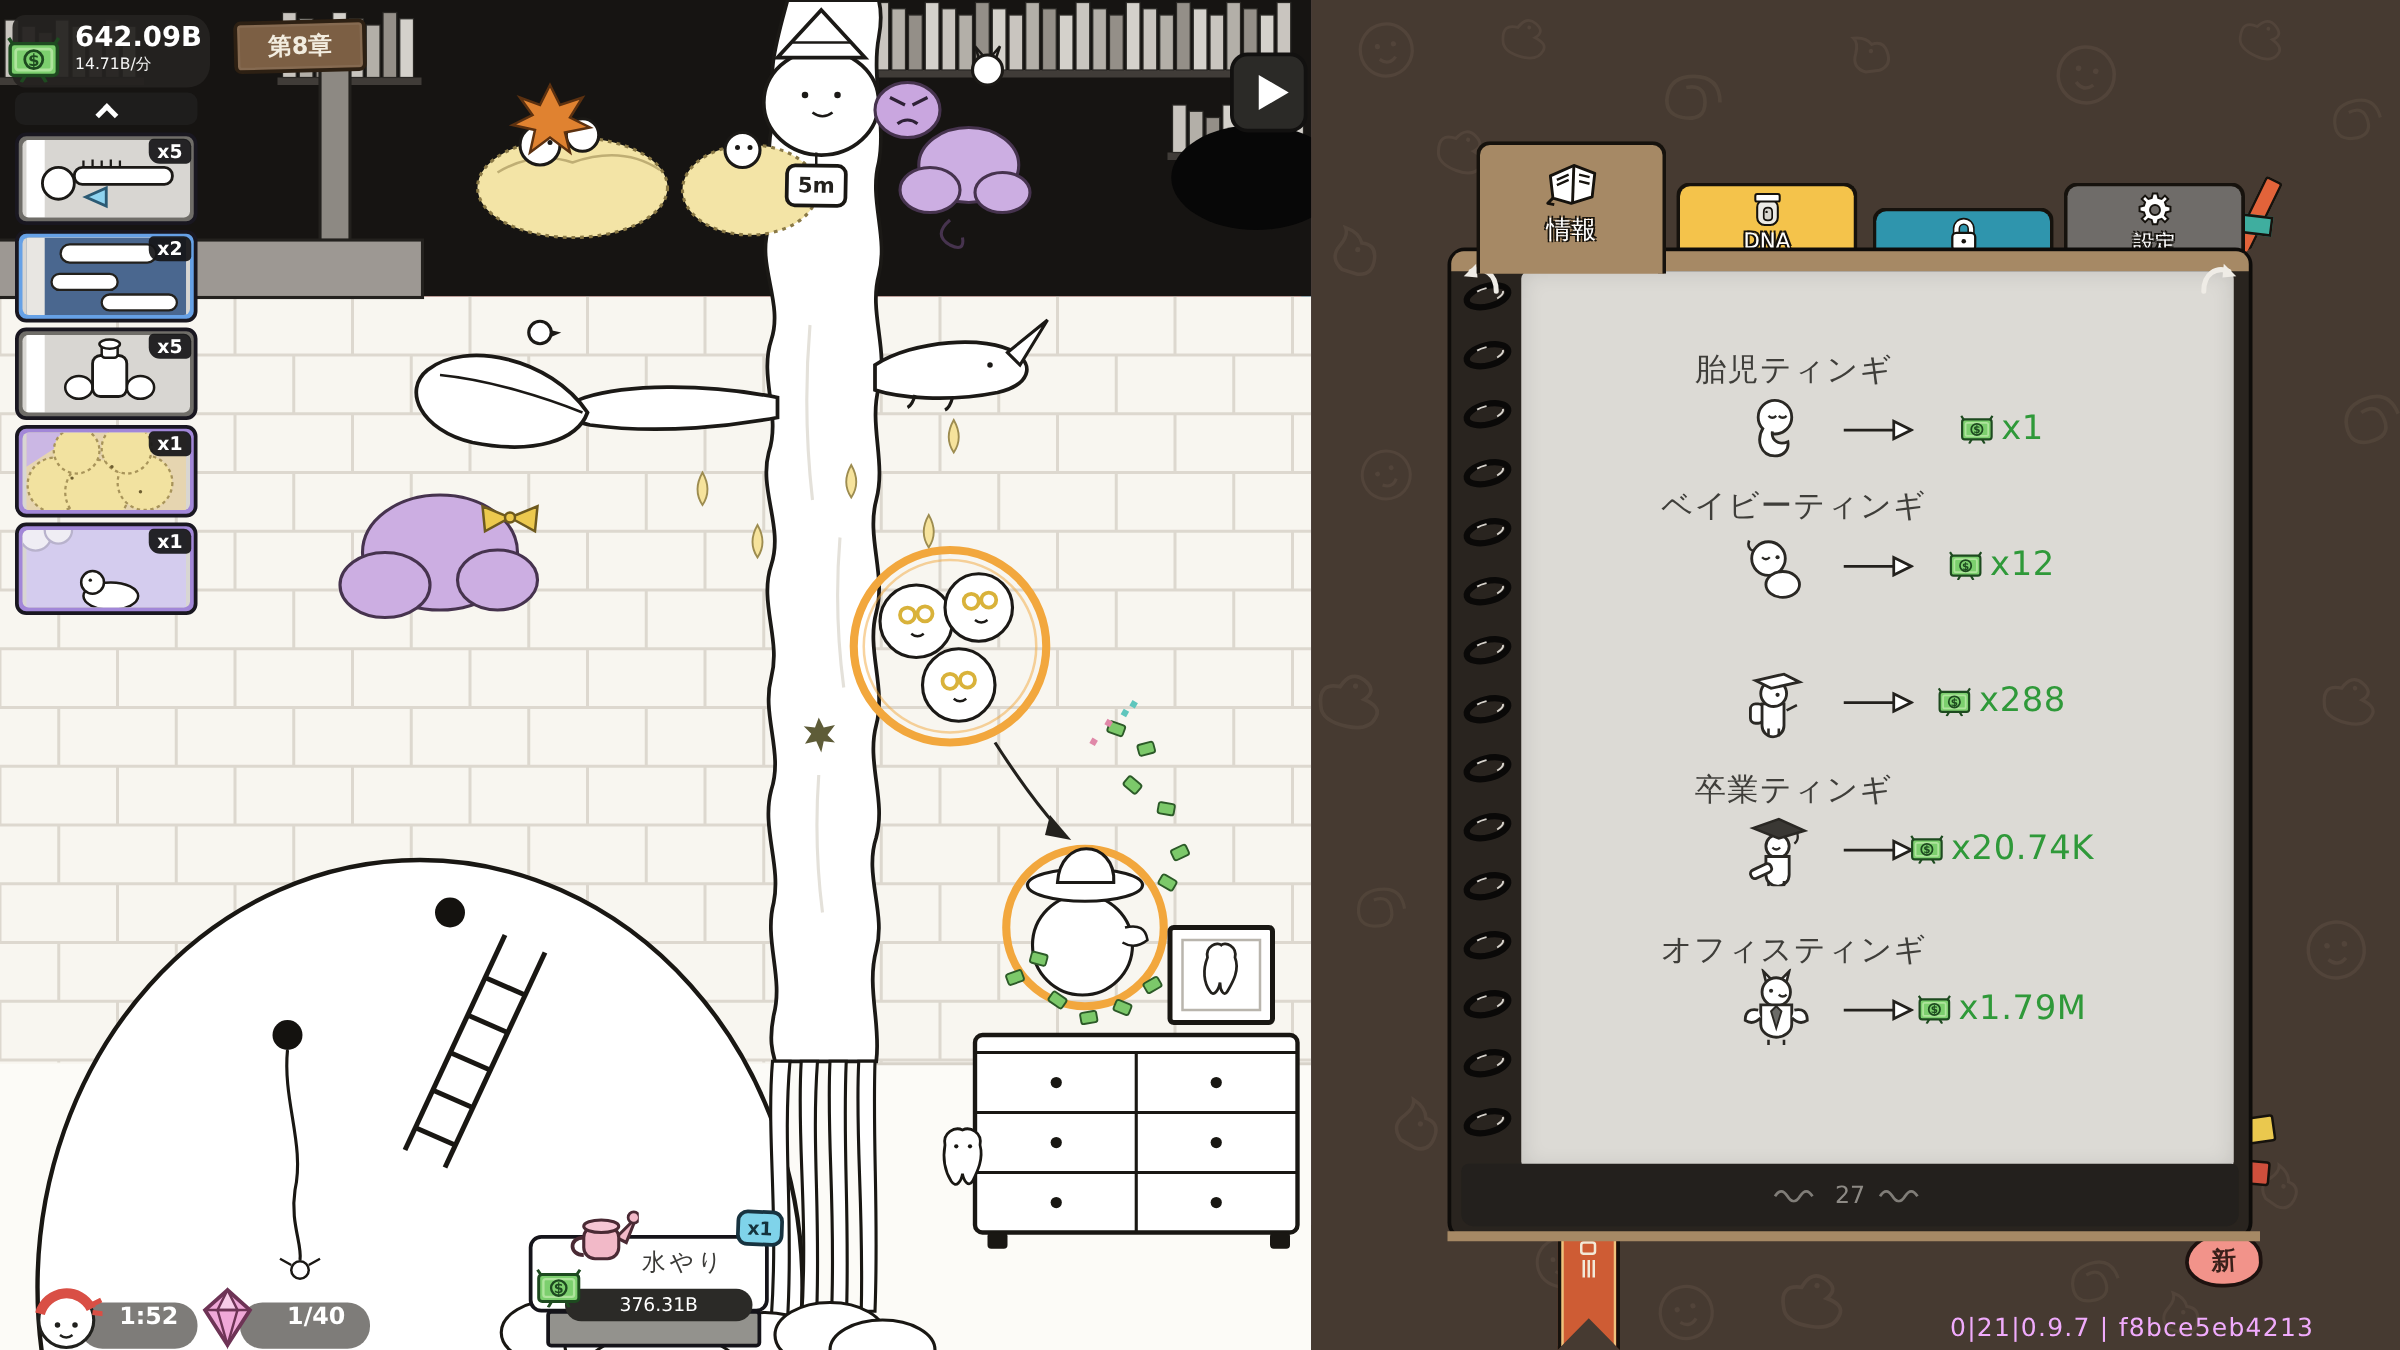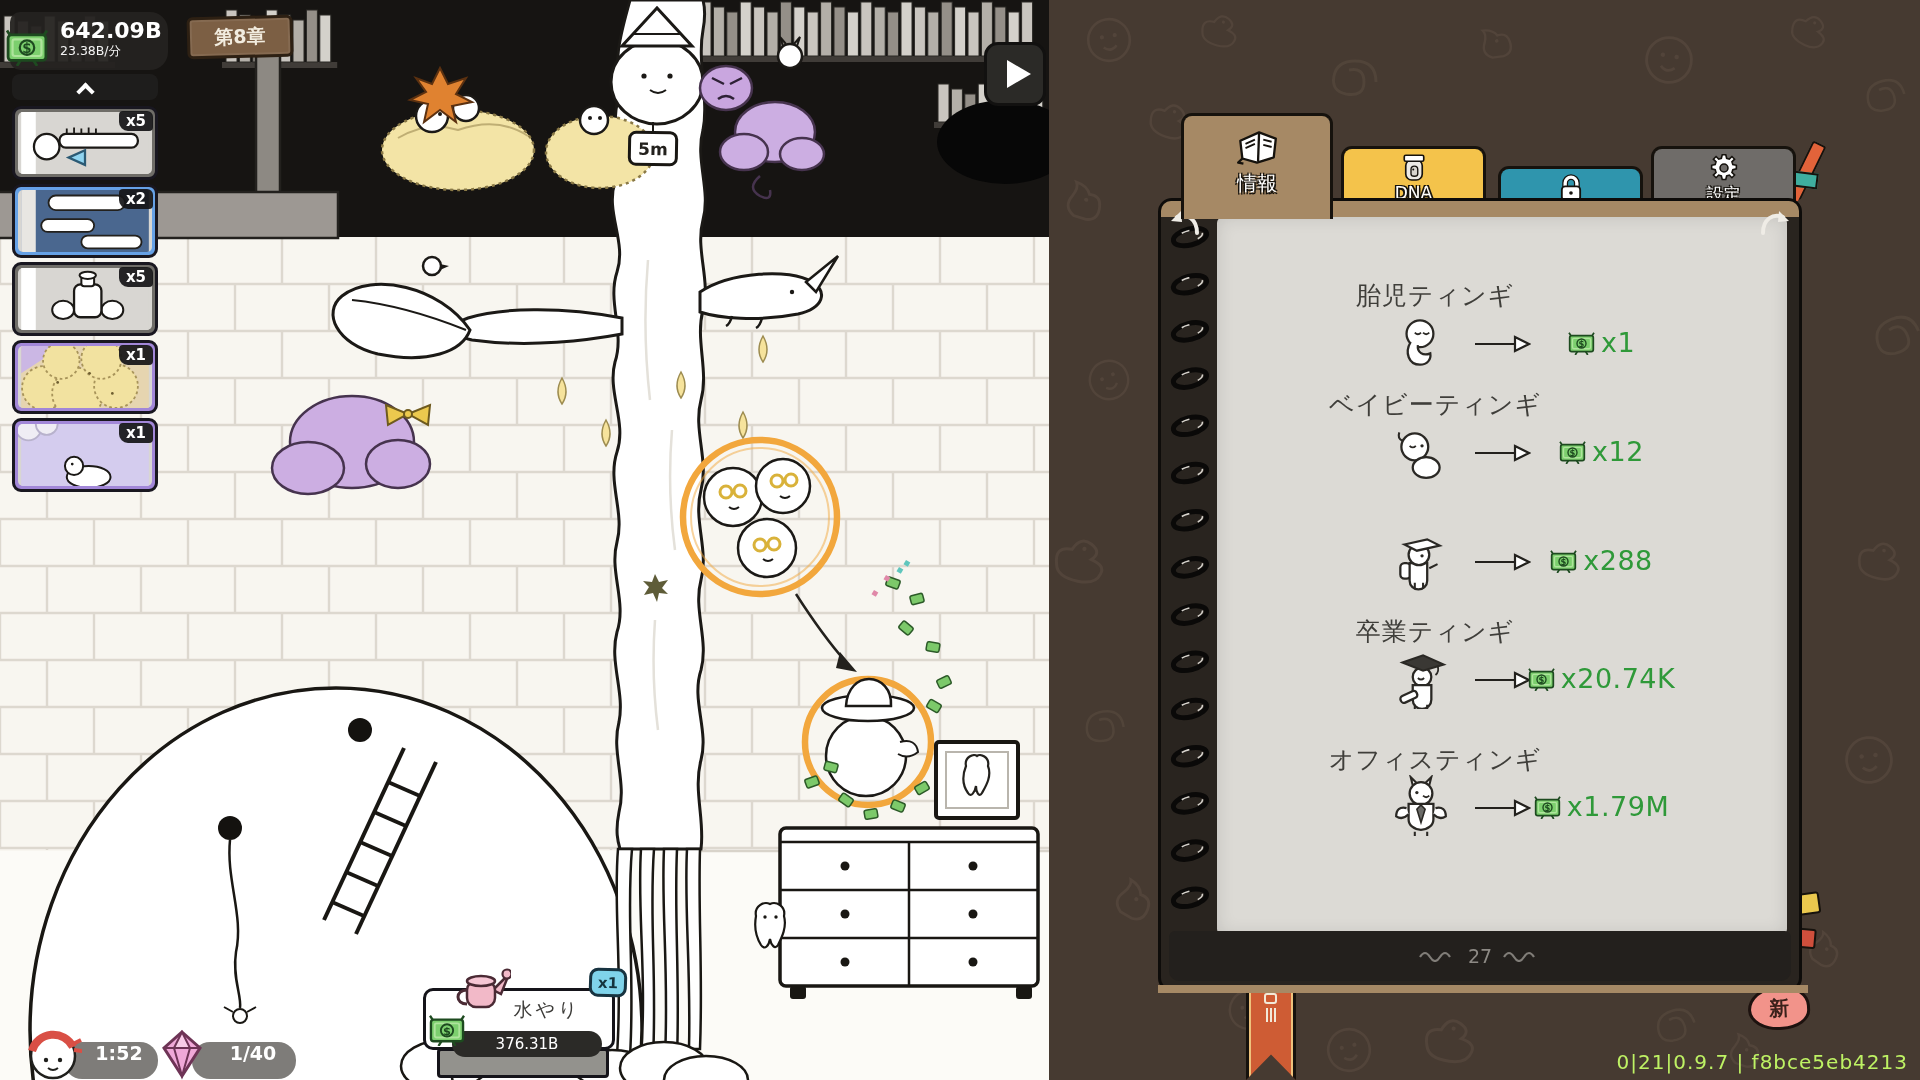--- a/index.html
+++ b/index.html
@@ -88,21 +88,21 @@
   .pg-arrow{position:absolute;top:6px;width:38px;height:38px;cursor:pointer}
   .pg-arrow.left{left:6px}.pg-arrow.right{right:6px}
   #nb-bottomstrip{position:absolute;left:-3px;bottom:-4px;width:650px;height:8px;background:#a68965}
   #bookmark{left:1246px;top:982px;width:50px;height:98px;background:#ce5c34;border:3px solid #16120d;border-top:none;
       clip-path:polygon(0 0,100% 0,100% 100%,50% 74%,0 100%);z-index:1;cursor:pointer;
       box-shadow:inset 7px 0 0 -5px #eec27c,inset -7px 0 0 -5px #eec27c;display:flex;justify-content:center}
   #bookmark svg{width:20px;height:36px;margin-top:10px}
   #new-tag{left:1748px;top:986px;width:62px;height:44px;background:#f2938a;border:3px solid #1d120f;
       border-radius:50% 45% 48% 52%/55% 50% 45% 50%;display:flex;align-items:center;justify-content:center;
       font-size:20px;font-weight:bold;color:#3a201a;transform:rotate(-3deg);z-index:1}
-  #version{left:1560px;top:1050px;width:348px;text-align:right;color:#bef264;font-size:20px;letter-spacing:1px;z-index:1}
+  #version{left:1560px;top:1050px;width:348px;text-align:left;color:#f0abfc;font-size:20px;letter-spacing:1px;z-index:1}
   #side-pencil{left:1797px;top:140px;width:15px;height:70px;background:#e2633a;border:2.5px solid #16120d;
       transform:rotate(26deg);border-radius:3px;clip-path:polygon(0 0,100% 0,100% 82%,50% 100%,0 82%)}
   #side-tab-teal{left:1792px;top:172px;width:26px;height:16px;background:#3fae9f;border:2.5px solid #16120d;transform:rotate(7deg)}
   #side-tab-yellow{left:1790px;top:893px;width:30px;height:22px;background:#eac84e;border:2.5px solid #16120d;transform:rotate(-8deg);border-radius:3px}
   #side-tab-red{left:1788px;top:928px;width:28px;height:20px;background:#cf4f3c;border:2.5px solid #16120d;transform:rotate(5deg);border-radius:3px}
 </style>
 </head>
 <body>
 
 <div id="root">
@@ -544,21 +544,21 @@
         <ellipse cx="552" cy="1066" rx="48" ry="30"></ellipse>
           <ellipse cx="612" cy="1078" rx="46" ry="28"></ellipse>
         <ellipse cx="664" cy="1068" rx="44" ry="26"></ellipse>
           <ellipse cx="706" cy="1080" rx="42" ry="24"></ellipse>
         <ellipse cx="530" cy="1094" rx="60" ry="28"></ellipse>
       </g>
     </svg>
 
     <div class="abs" id="money-pill">
       <div id="money-value">642.09B</div>
-      <div id="money-rate">23.38B/分</div>
+      <div id="money-rate">14.71B/分</div>
     </div>
     <span class="abs" id="money-icon">
         <svg viewBox="0 0 40 36" width="100%" height="100%">
           <path d="M6 10 L2 4 M34 10 L38 4 M14 31 l-3 5 M26 31 l3 5" stroke="#1e4a20" stroke-width="2.5" fill="none"></path>
           <rect x="3" y="8" width="34" height="23" rx="3" fill="#7ccf6e" stroke="#1d4a1f" stroke-width="2.5"></rect>
           <rect x="7" y="12" width="26" height="15" rx="2" fill="none" stroke="#aee49c" stroke-width="2"></rect>
           <circle cx="20" cy="19.5" r="6.5" fill="#7ccf6e" stroke="#1d4a1f" stroke-width="2"></circle>
           <text x="20" y="24" font-size="12" font-weight="bold" text-anchor="middle" fill="#1d4a1f">$</text>
         </svg>
       </span>

